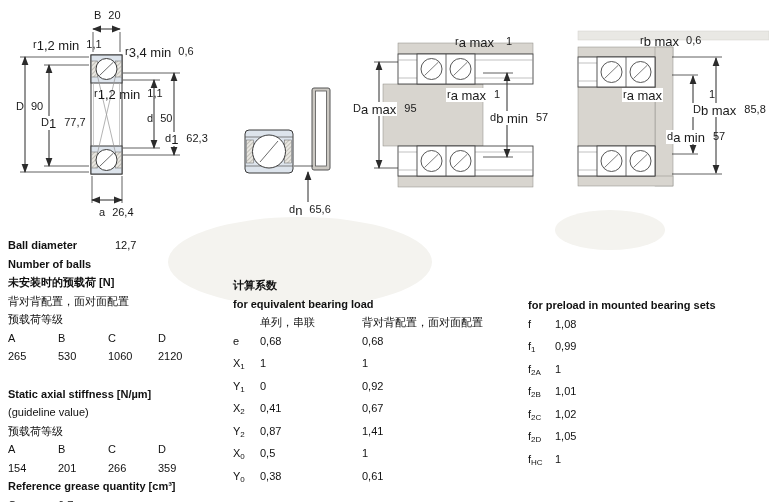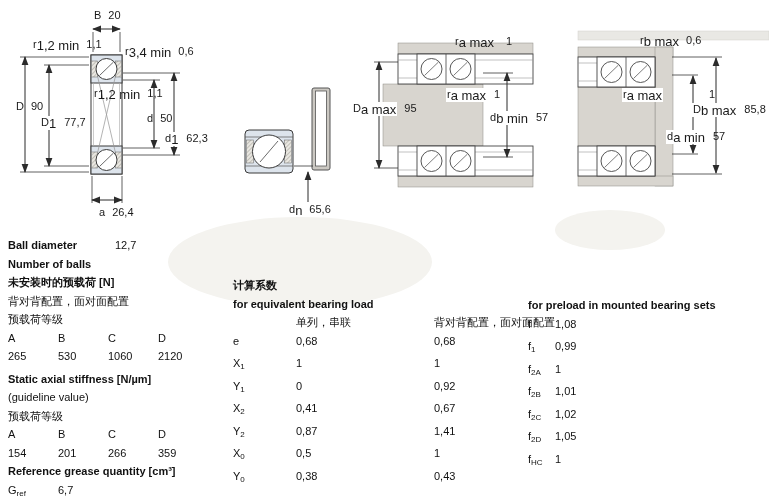--- a/index.html
+++ b/index.html
@@ -9,23 +9,23 @@
   .dim{position:absolute;display:inline-flex;gap:7px;align-items:baseline;
        font-size:11px;line-height:12px;white-space:nowrap;color:#1a1a1a;}
   .dim .sym{white-space:nowrap;}
   .dim sub{font-size:13px;vertical-align:-2px;line-height:1;}
   .wb{background:#fff;padding:0 1px;}
   .col{position:absolute;font-size:11px;line-height:18.5px;white-space:nowrap;}
   .b{font-weight:bold;}
   .row4{display:grid;grid-template-columns:50px 50px 50px 50px;}
   .rowkv{display:grid;grid-template-columns:107px auto;}
   .rowg{display:grid;grid-template-columns:50px auto;}
-  .rowc{display:grid;grid-template-columns:27px 102px auto;gap:36px;}
+  .rowc{display:grid;grid-template-columns:27px 102px auto;}
   .rowf{display:grid;grid-template-columns:27px auto;}
-  .gapt{margin-top:4px;}
+  .gapt{margin-top:19px;}
   sub{font-size:8px;vertical-align:-2px;}
 </style>
 </head>
 <body>
 
 <div id="canvas">
 
   <svg width="769" height="502" viewBox="0 0 769 502">
     <defs>
       <marker id="arw" viewBox="0 0 10 10" refX="9" refY="5" markerWidth="9" markerHeight="9" orient="auto-start-reverse">
@@ -322,21 +322,21 @@
       <span>1,41</span>
     </div>
     <div class="rowc">
       <span class="sym"><span>X</span><sub>0</sub></span>
       <span>0,5</span>
       <span>1</span>
     </div>
     <div class="rowc">
       <span class="sym"><span>Y</span><sub>0</sub></span>
       <span>0,38</span>
-      <span>0,43</span>
+      <span>0,61</span>
     </div>
   </div>
 
   <div class="col" style="left:528px;top:296px">
     <div class="b">for preload in mounted bearing sets</div>
     <div class="rowf">
       <span class="sym"><span>f</span><sub></sub></span>
       <span>1,08</span>
     </div>
     <div class="rowf">

